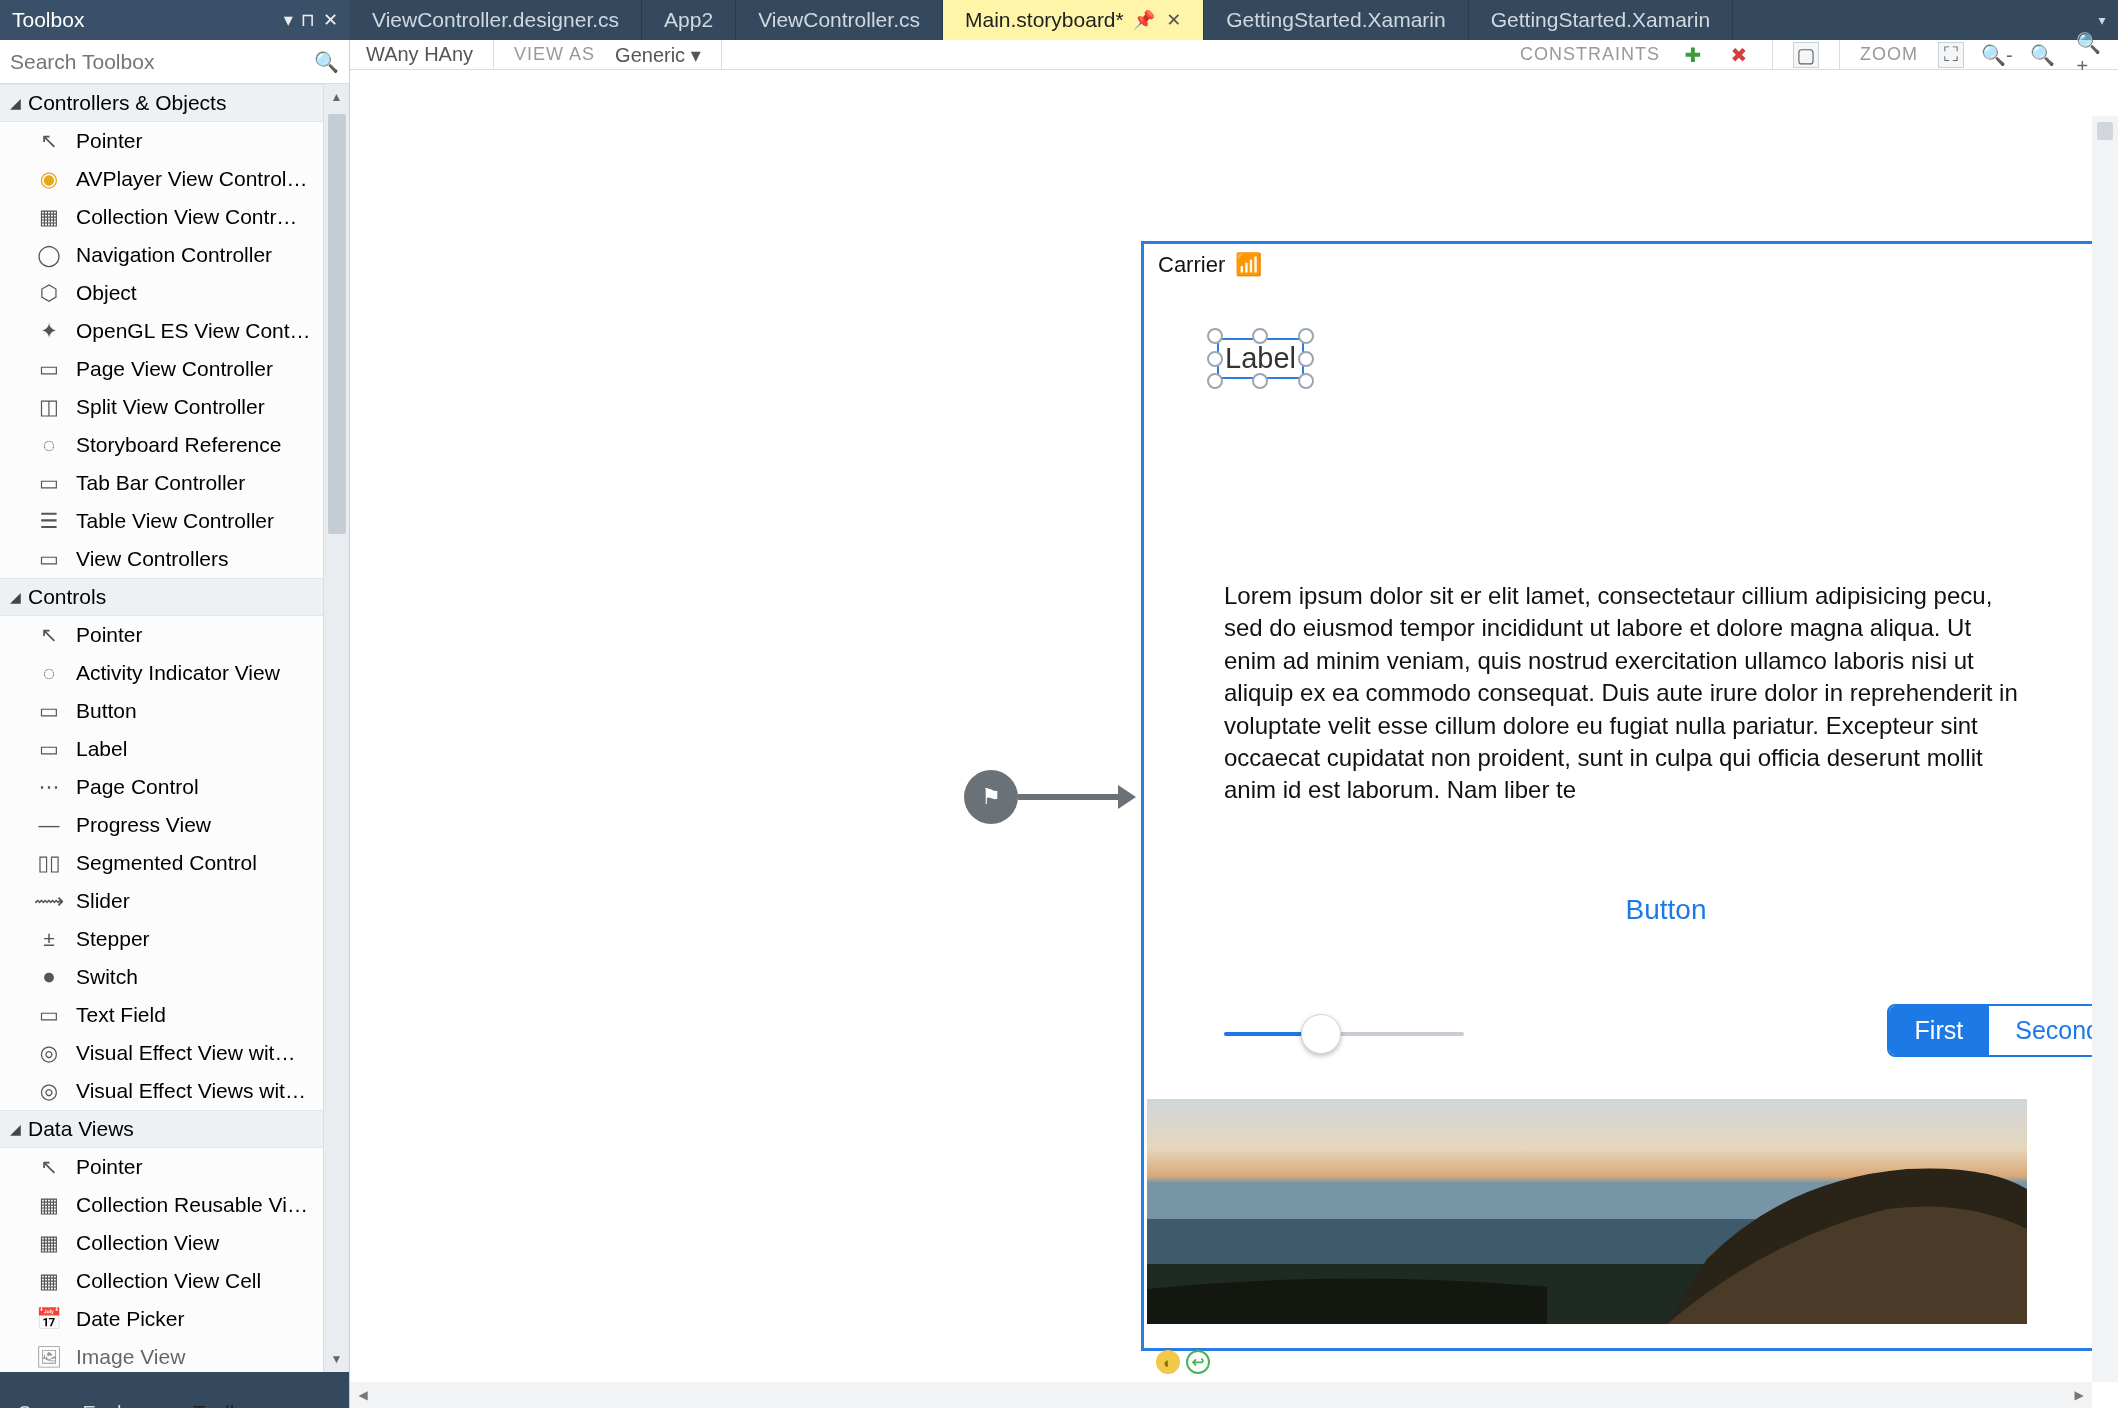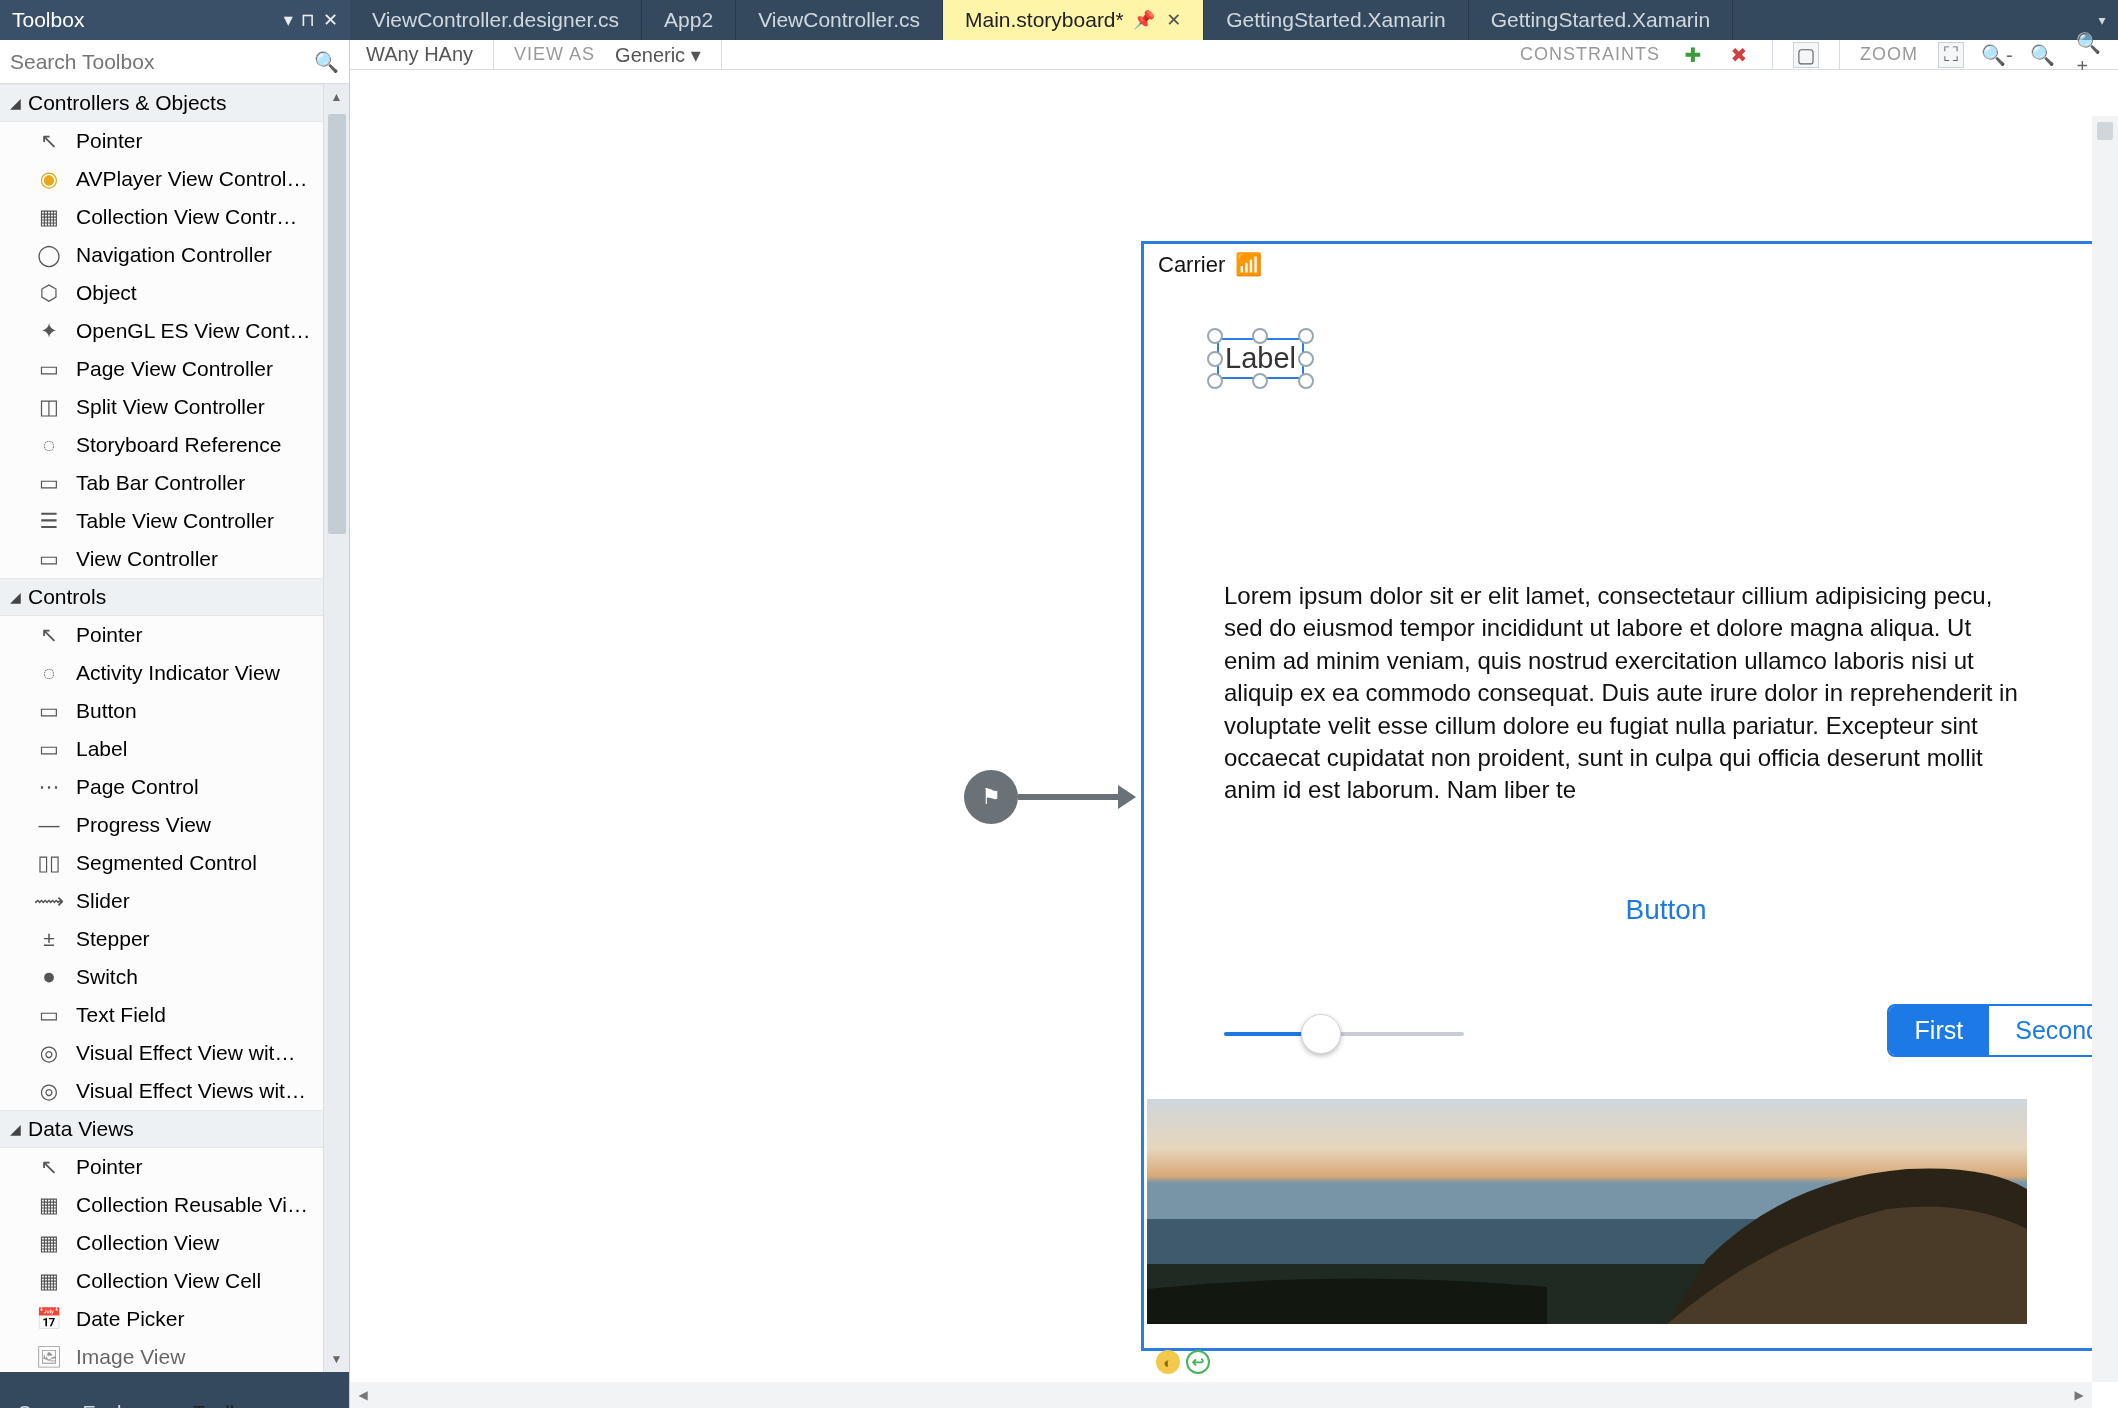--- a/index.html
+++ b/index.html
@@ -199,21 +199,21 @@
           <div class="item">
               <span class="ic">▭</span>
               <span>Tab Bar Controller</span>
             </div>
           <div class="item">
               <span class="ic">☰</span>
               <span>Table View Controller</span>
             </div>
           <div class="item">
               <span class="ic">▭</span>
-              <span>View Controller</span>
+              <span>View Controllers</span>
             </div>
 
           <div class="cat">
               <span class="tw">◢</span>
               <span>Controls</span>
             </div>
           <div class="item">
               <span class="ic">↖</span>
               <span>Pointer</span>
             </div>

